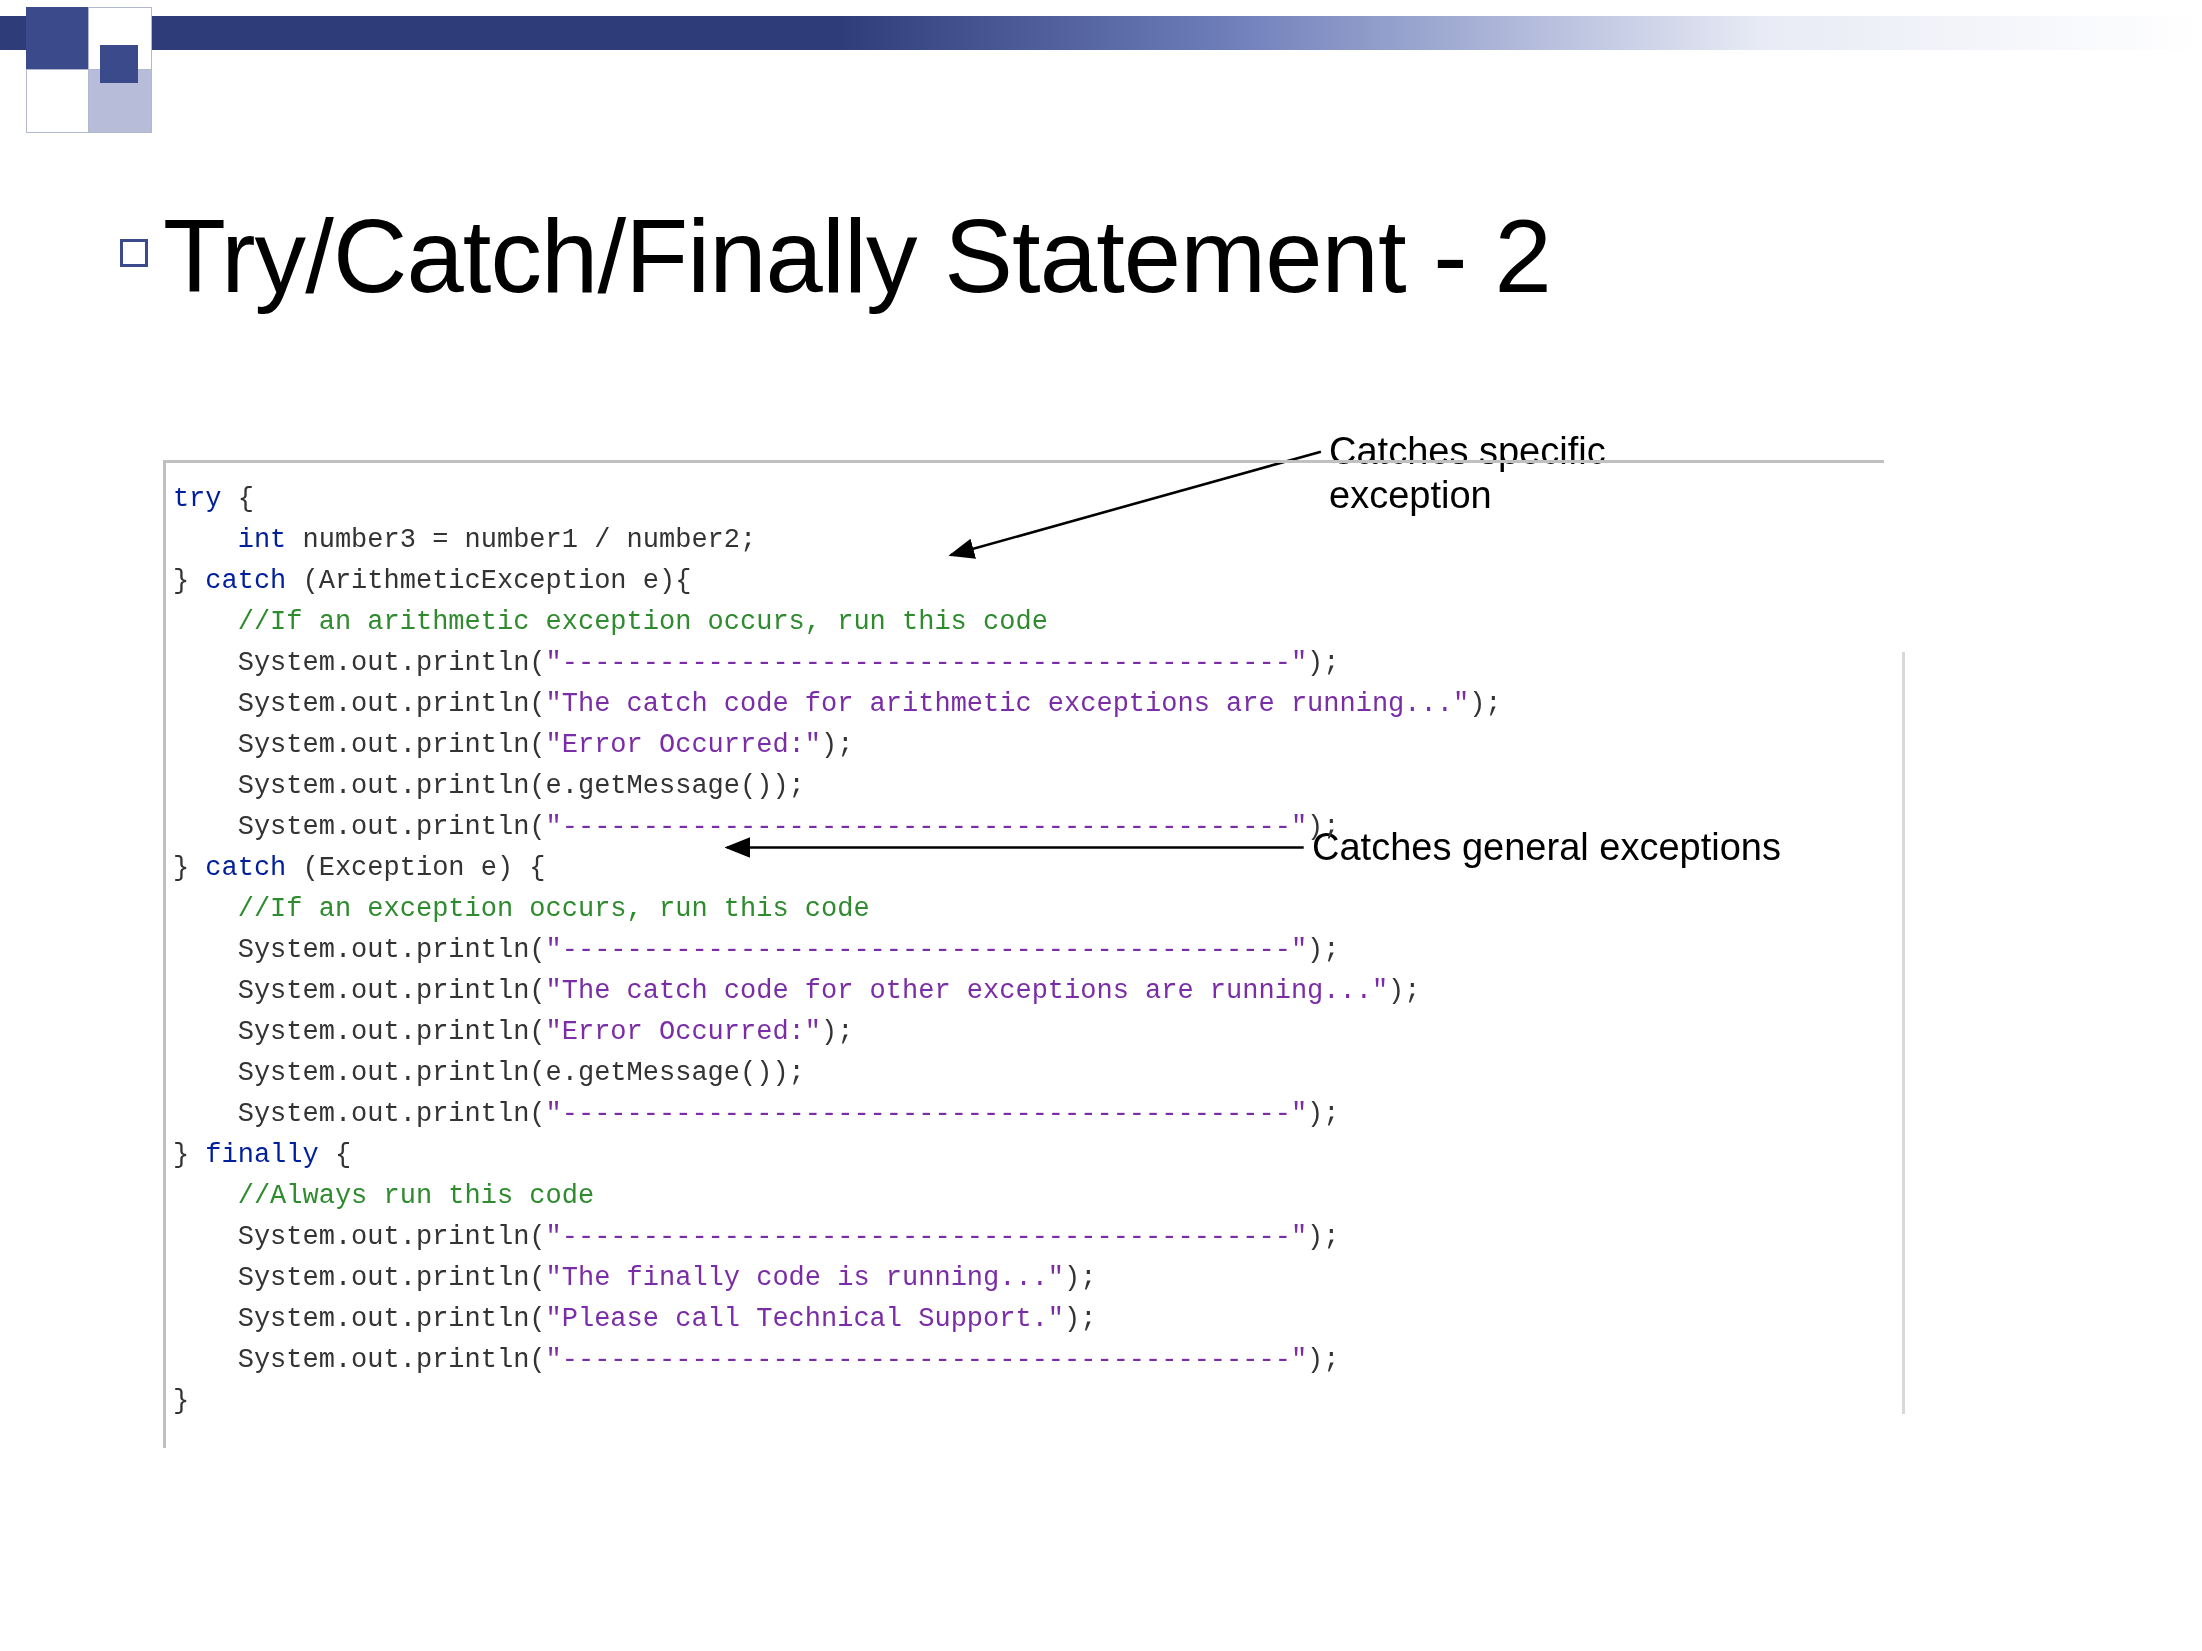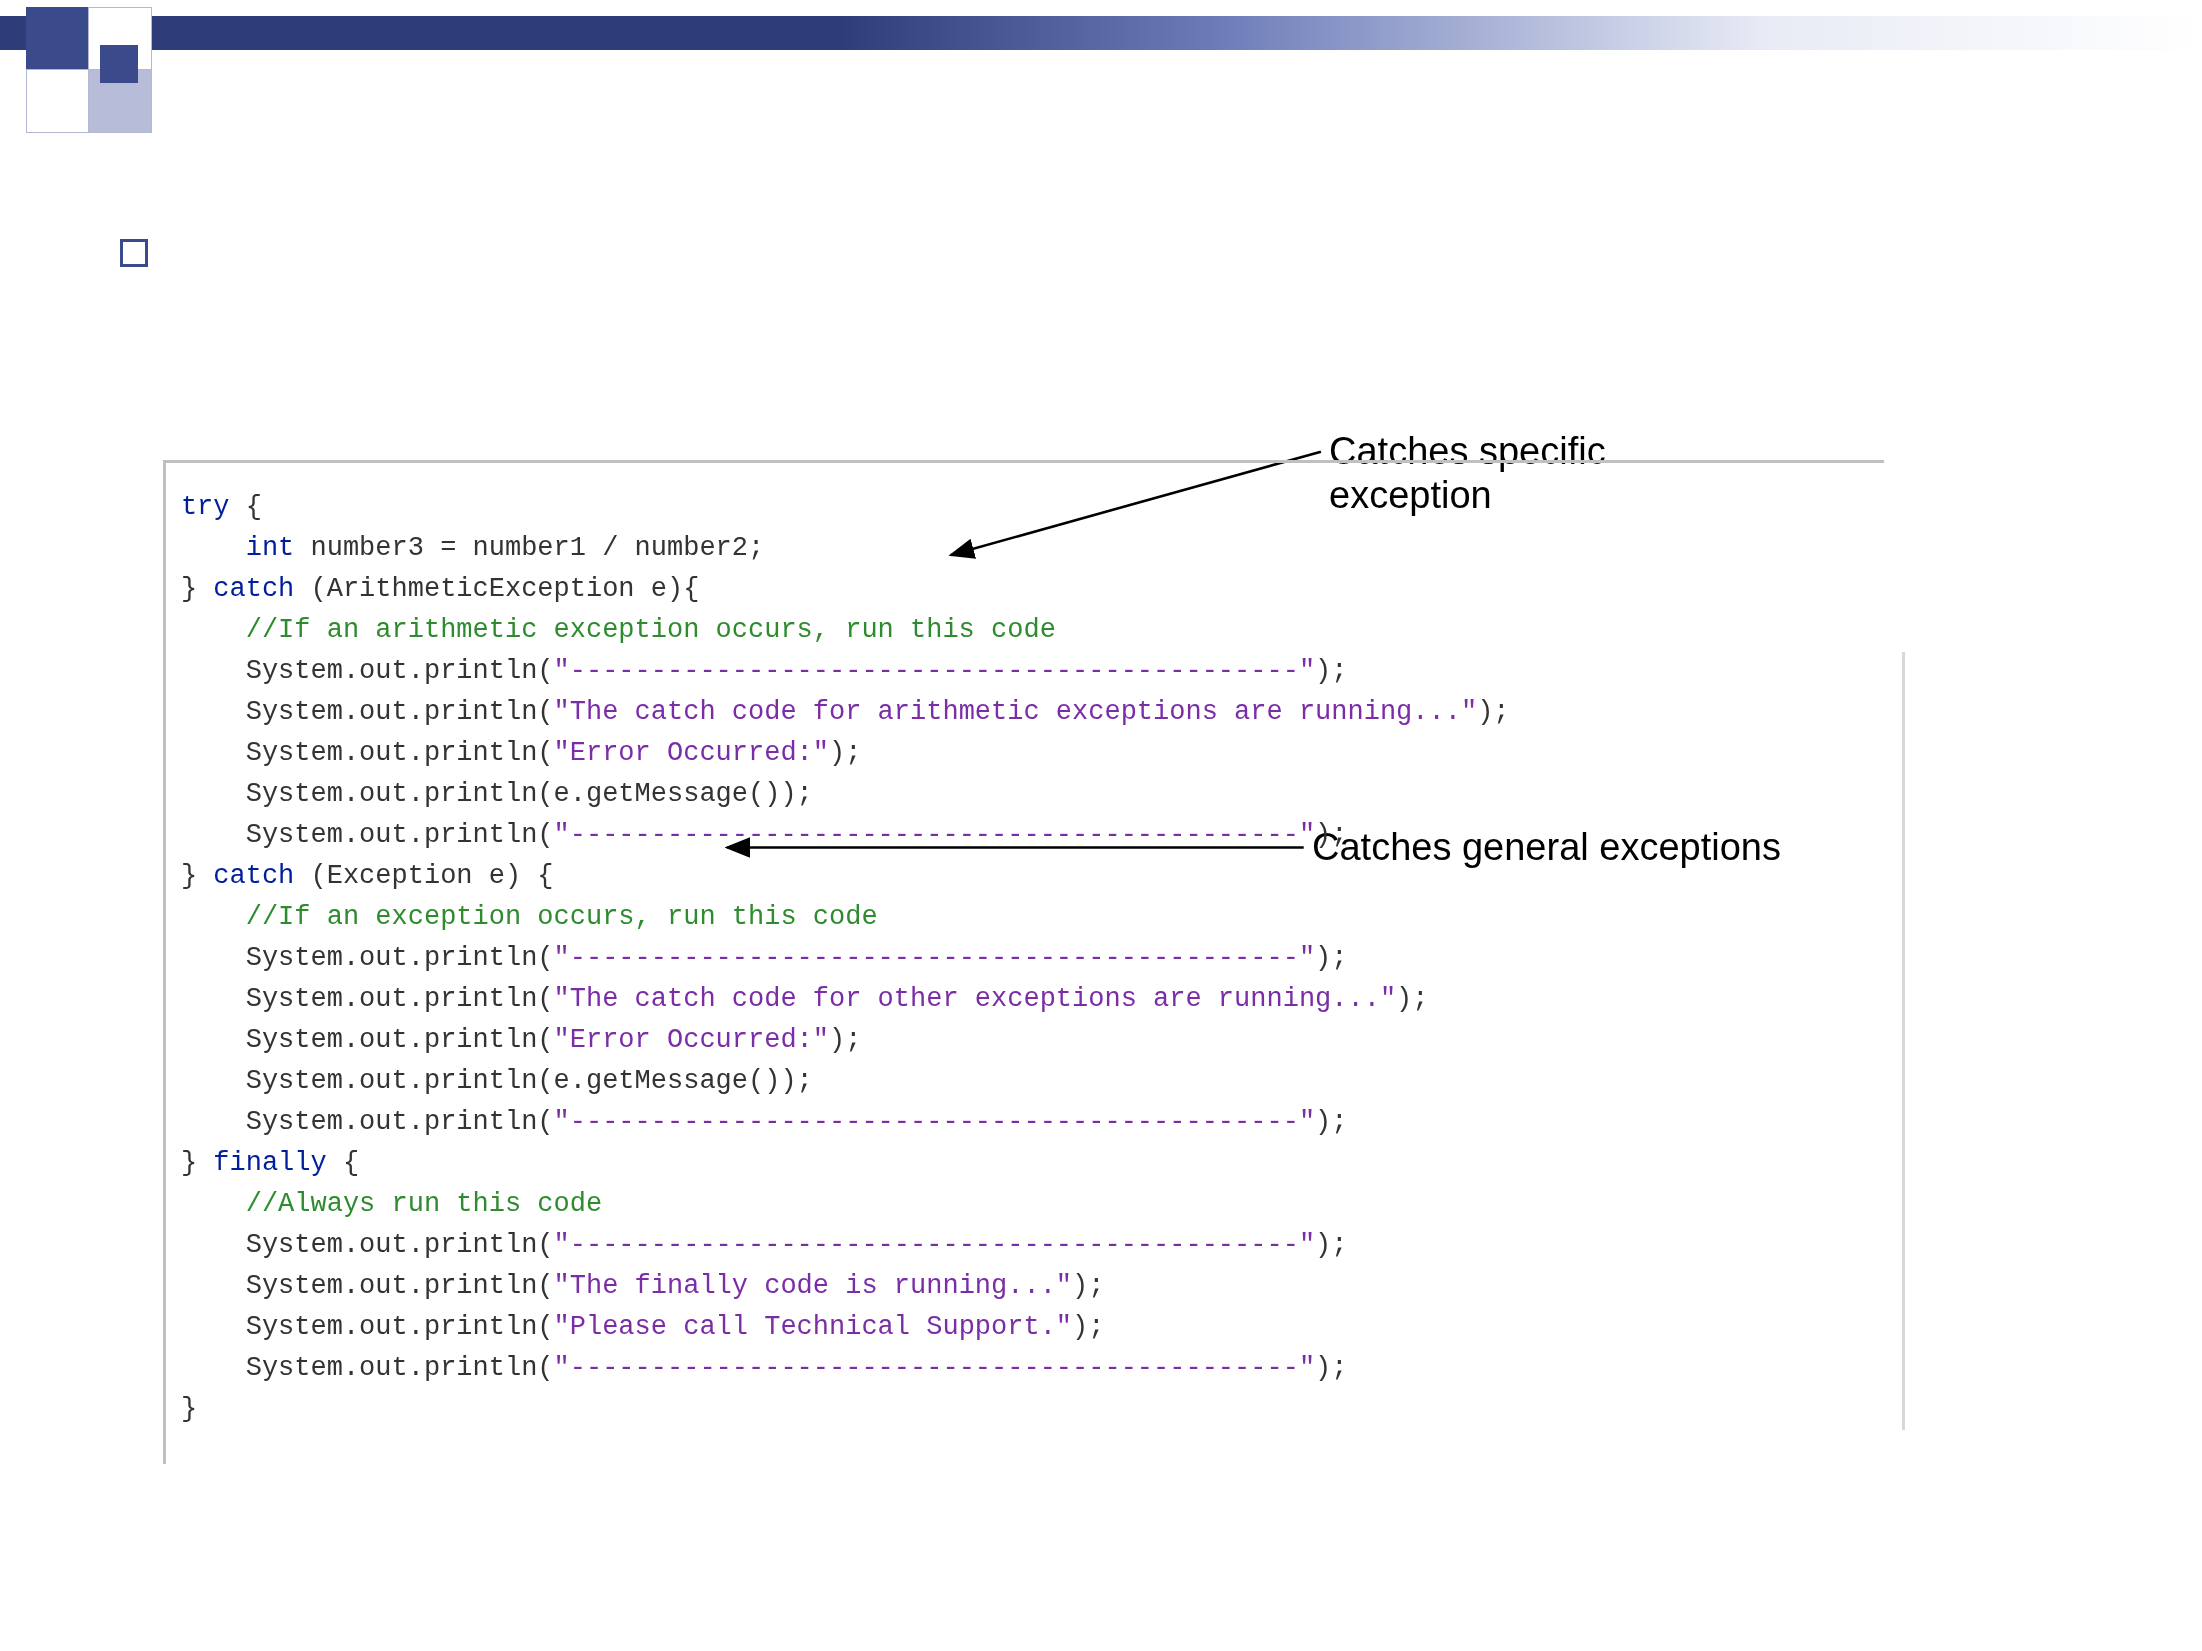--- a/index.html
+++ b/index.html
@@ -80,21 +80,21 @@
   .code-area::after{
     content:"";
     position:absolute;
     right:-20.6px;
     top:189px;
     bottom:34px;
     width:2.6px;
     background:#d8d8d8;
   }
   pre.code {
-    margin: 8px;
+    margin: 0;
     font-family: "Courier New", Courier, monospace;
     font-size: 27px;
     line-height: 1.52;
     white-space: pre;
     color: #333;
   }
   .kw   { color: #001f9c; }
   .type { color: #001f9c; }
   .cmt  { color: #2e8b2e; }
   .str  { color: #7a2da6; }
@@ -126,20 +126,21 @@
   <div class="top-bar"></div>
   <div class="deco-squares">
     <div class="sq sq1"></div>
     <div class="sq sq2"></div>
     <div class="sq sq3"></div>
     <div class="sq sq4"></div>
     <div class="small-box"></div>
   </div>
 
   <div class="bullet"></div>
+  <div class="title">Try/Catch/Finally Statement - 2</div>
 
   <div class="annotation ann1">Catches specific exception</div>
   <div class="annotation ann2">Catches general exceptions</div>
 
   <svg class="arrows" viewBox="0 0 2560 1920" width="2203" height="1652">
     <defs>
       <marker id="arrowhead" markerWidth="10" markerHeight="8" refX="9" refY="4" orient="auto">
         <polygon points="0 0, 10 4, 0 8" fill="#000"></polygon>
       </marker>
     </defs>

